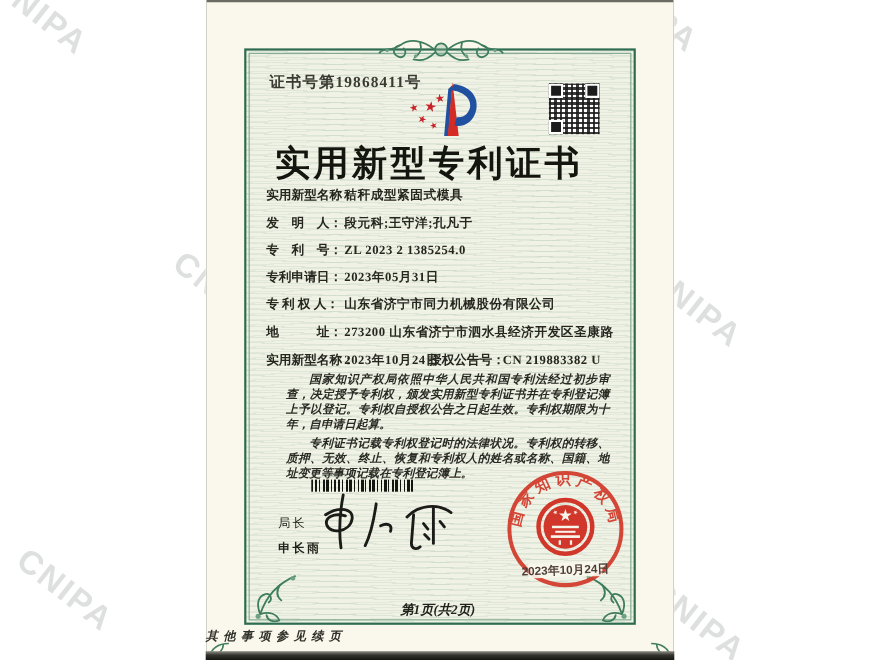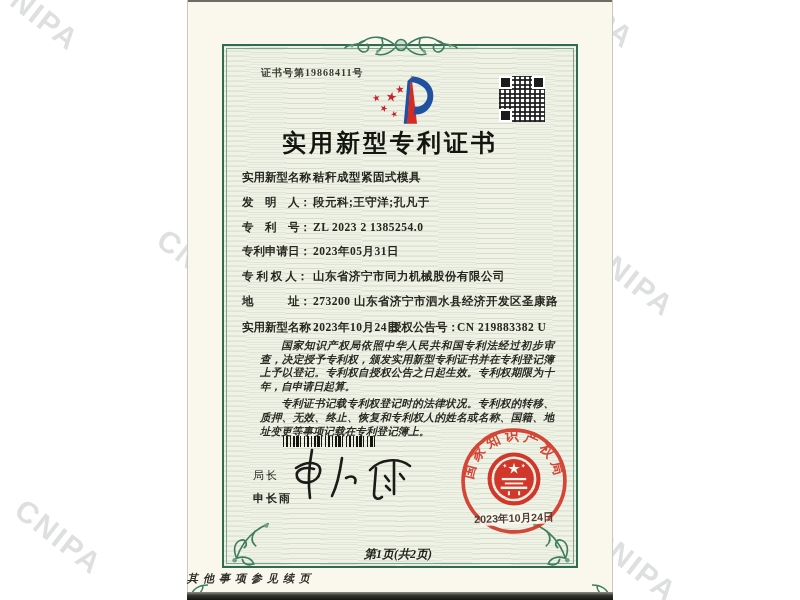--- a/index.html
+++ b/index.html
@@ -15,23 +15,23 @@
   .page-bottom-edge{position:absolute;left:0;top:592px;width:426px;height:8px;
         background:linear-gradient(180deg,#8e8e86,#33332e 45%,#151512);}
   
   .frame{position:absolute;left:35px;top:44px;width:352px;height:520px;
         border:2px solid #2e6b50;outline:1px solid #7ba68c;outline-offset:-5px;
         background:
           repeating-linear-gradient(1.5deg,transparent 0 4px,rgba(100,140,110,0.12) 4px 5px),
           repeating-linear-gradient(-1.5deg,transparent 0 4px,rgba(100,140,110,0.09) 4px 5px),
           rgba(226,234,222,0.45);}
   
-  .cert-no{position:absolute;left:74px;top:66px;font-size:10px;letter-spacing:1px;color:#3a3a32;font-weight:600;}
+  .cert-no{position:absolute;left:58px;top:66px;font-size:14px;letter-spacing:1px;color:#3a3a32;font-weight:600;}
   .title{position:absolute;left:35px;top:127px;width:336px;text-align:center;
-         font-size:24px;font-weight:bold;letter-spacing:3px;color:#15150f;}
+         font-size:32px;font-weight:bold;letter-spacing:3px;color:#15150f;}
   .frow{position:absolute;left:55px;right:18px;font-size:11.5px;font-weight:600;color:#26261f;white-space:nowrap;}
   .flabel{display:inline-block;width:71px;white-space:pre;}
   .fval{letter-spacing:0.5px;}
   .frow2b{position:absolute;left:148px;top:0;}
   .flabel2{display:inline-block;width:67px;white-space:pre;}
   .paras{position:absolute;left:57px;top:339px;width:310px;font-size:10.6px;line-height:13.6px;
          text-align:justify;color:#2a2a24;font-style:italic;font-weight:600;}
   .paras p{margin:0 0 4px 16px;text-indent:2em;}
   .director-title{position:absolute;left:66px;top:468px;font-size:11px;font-weight:normal;letter-spacing:2px;
          color:#22221c;font-family:"Liberation Sans","DejaVu Sans",sans-serif;}

